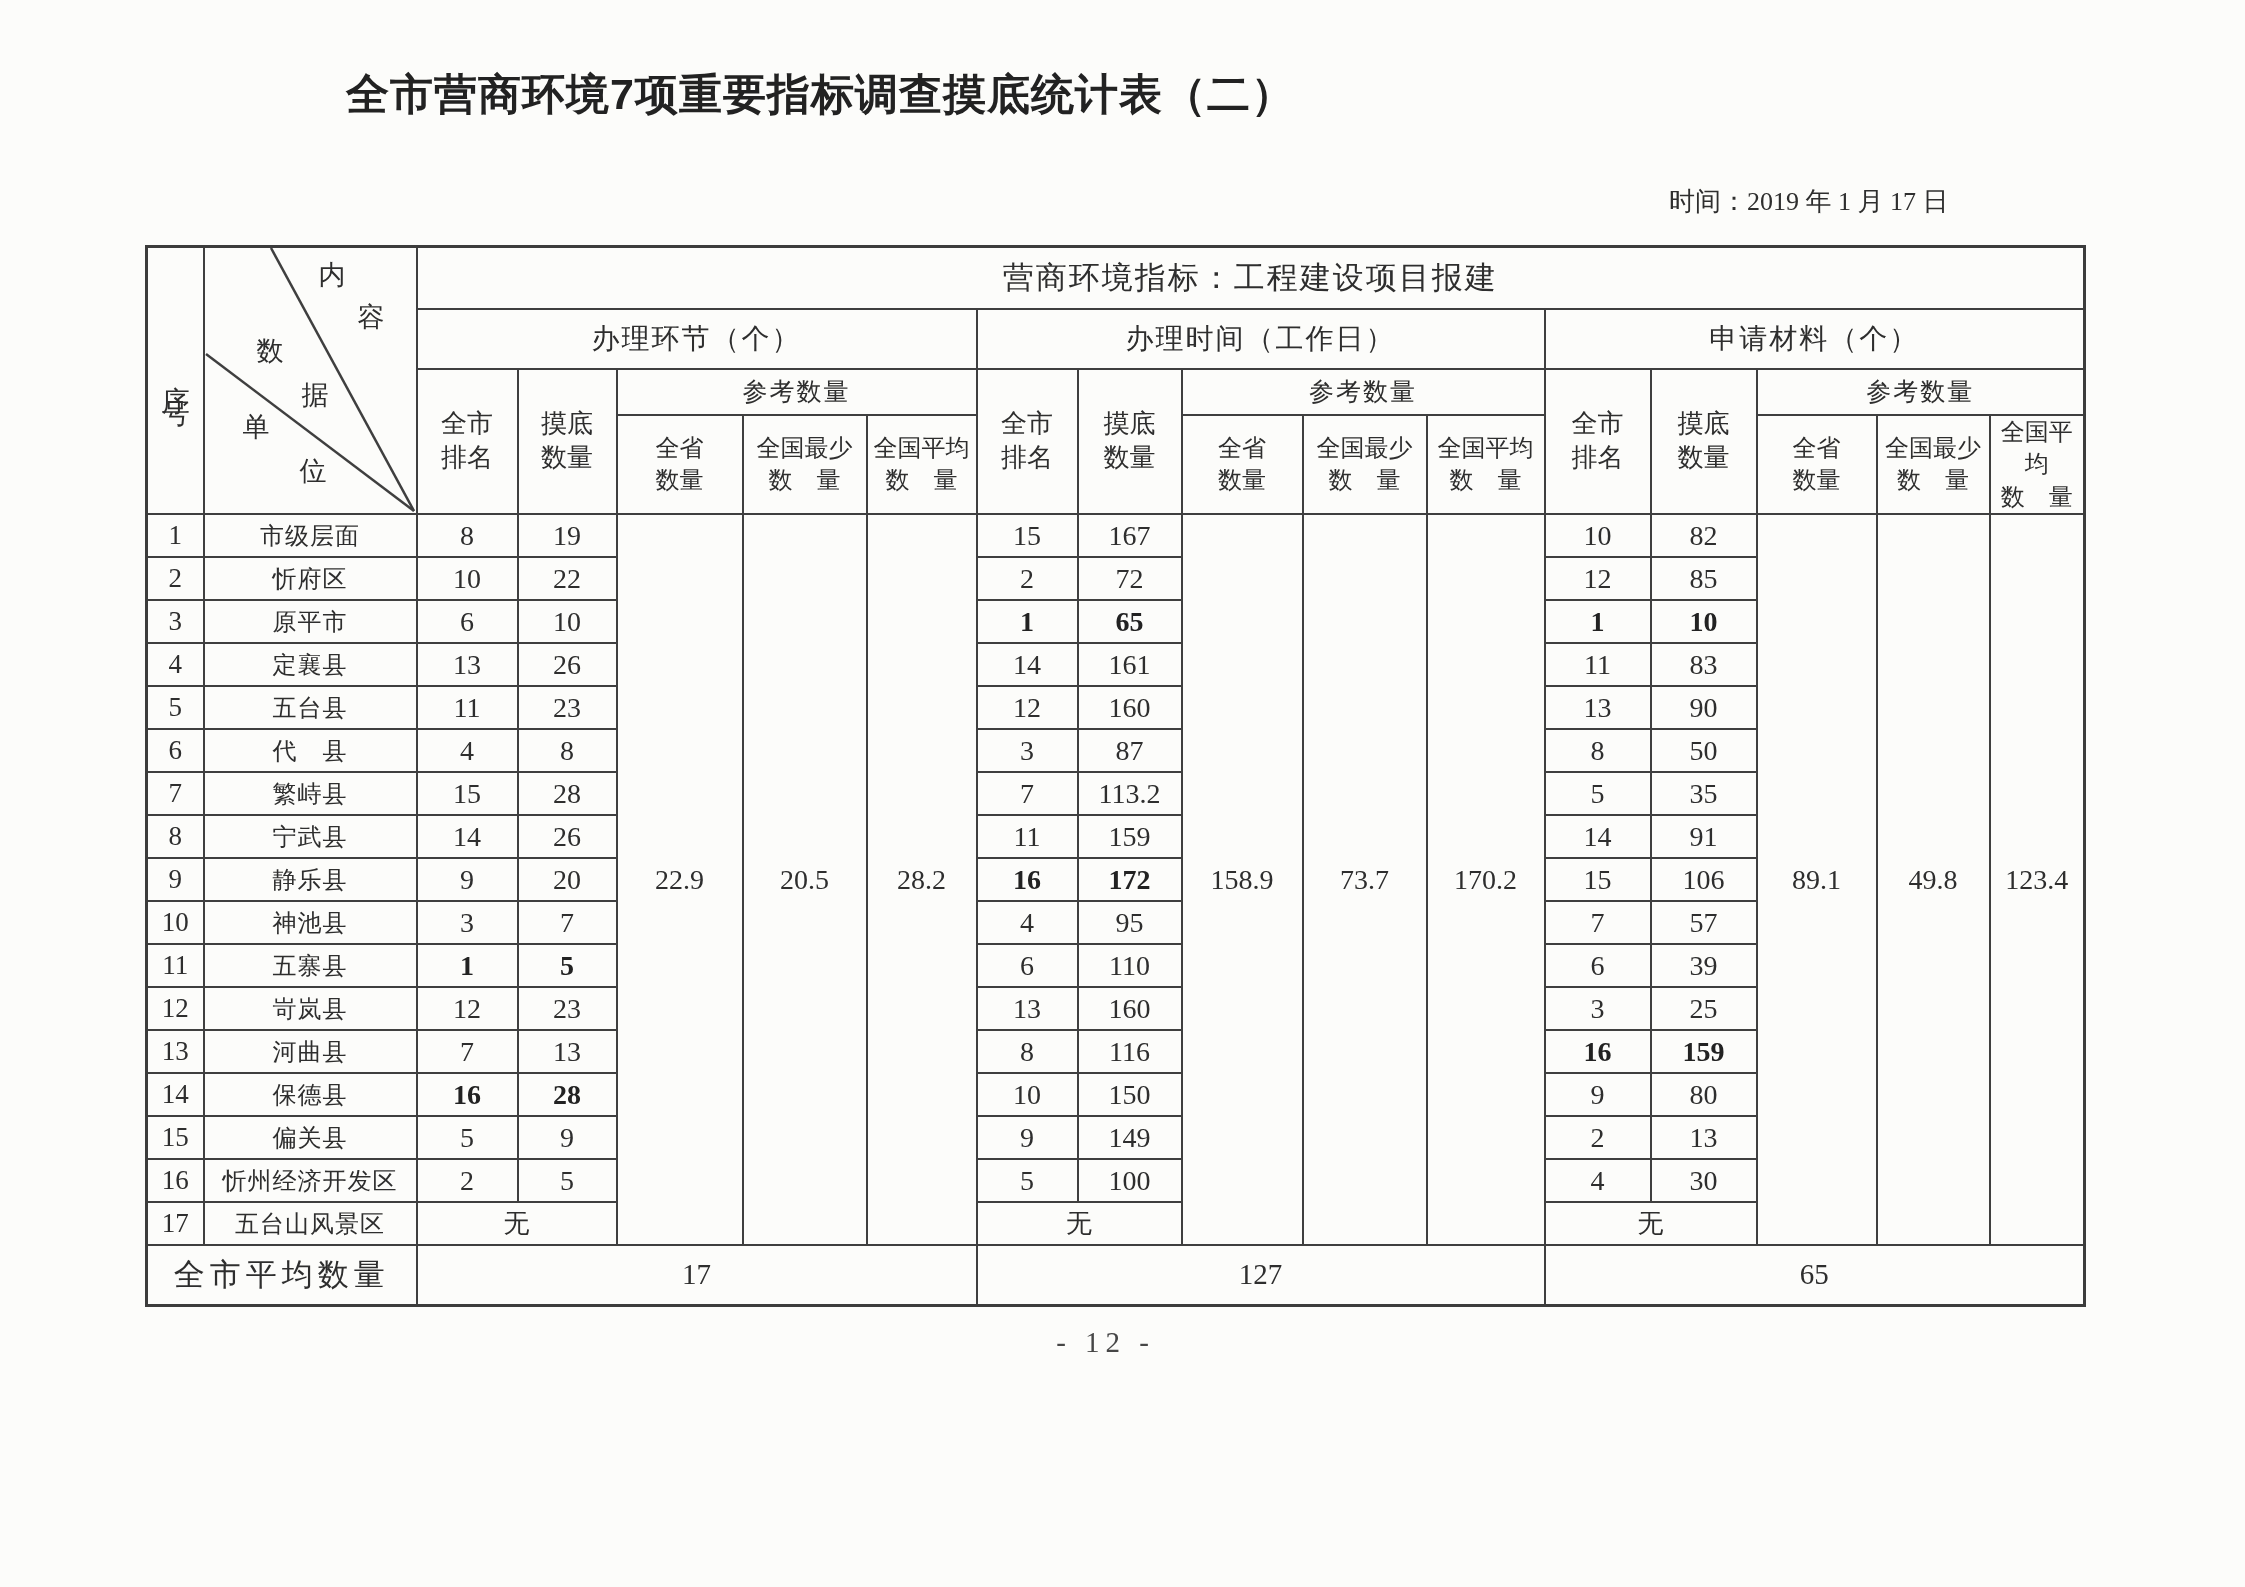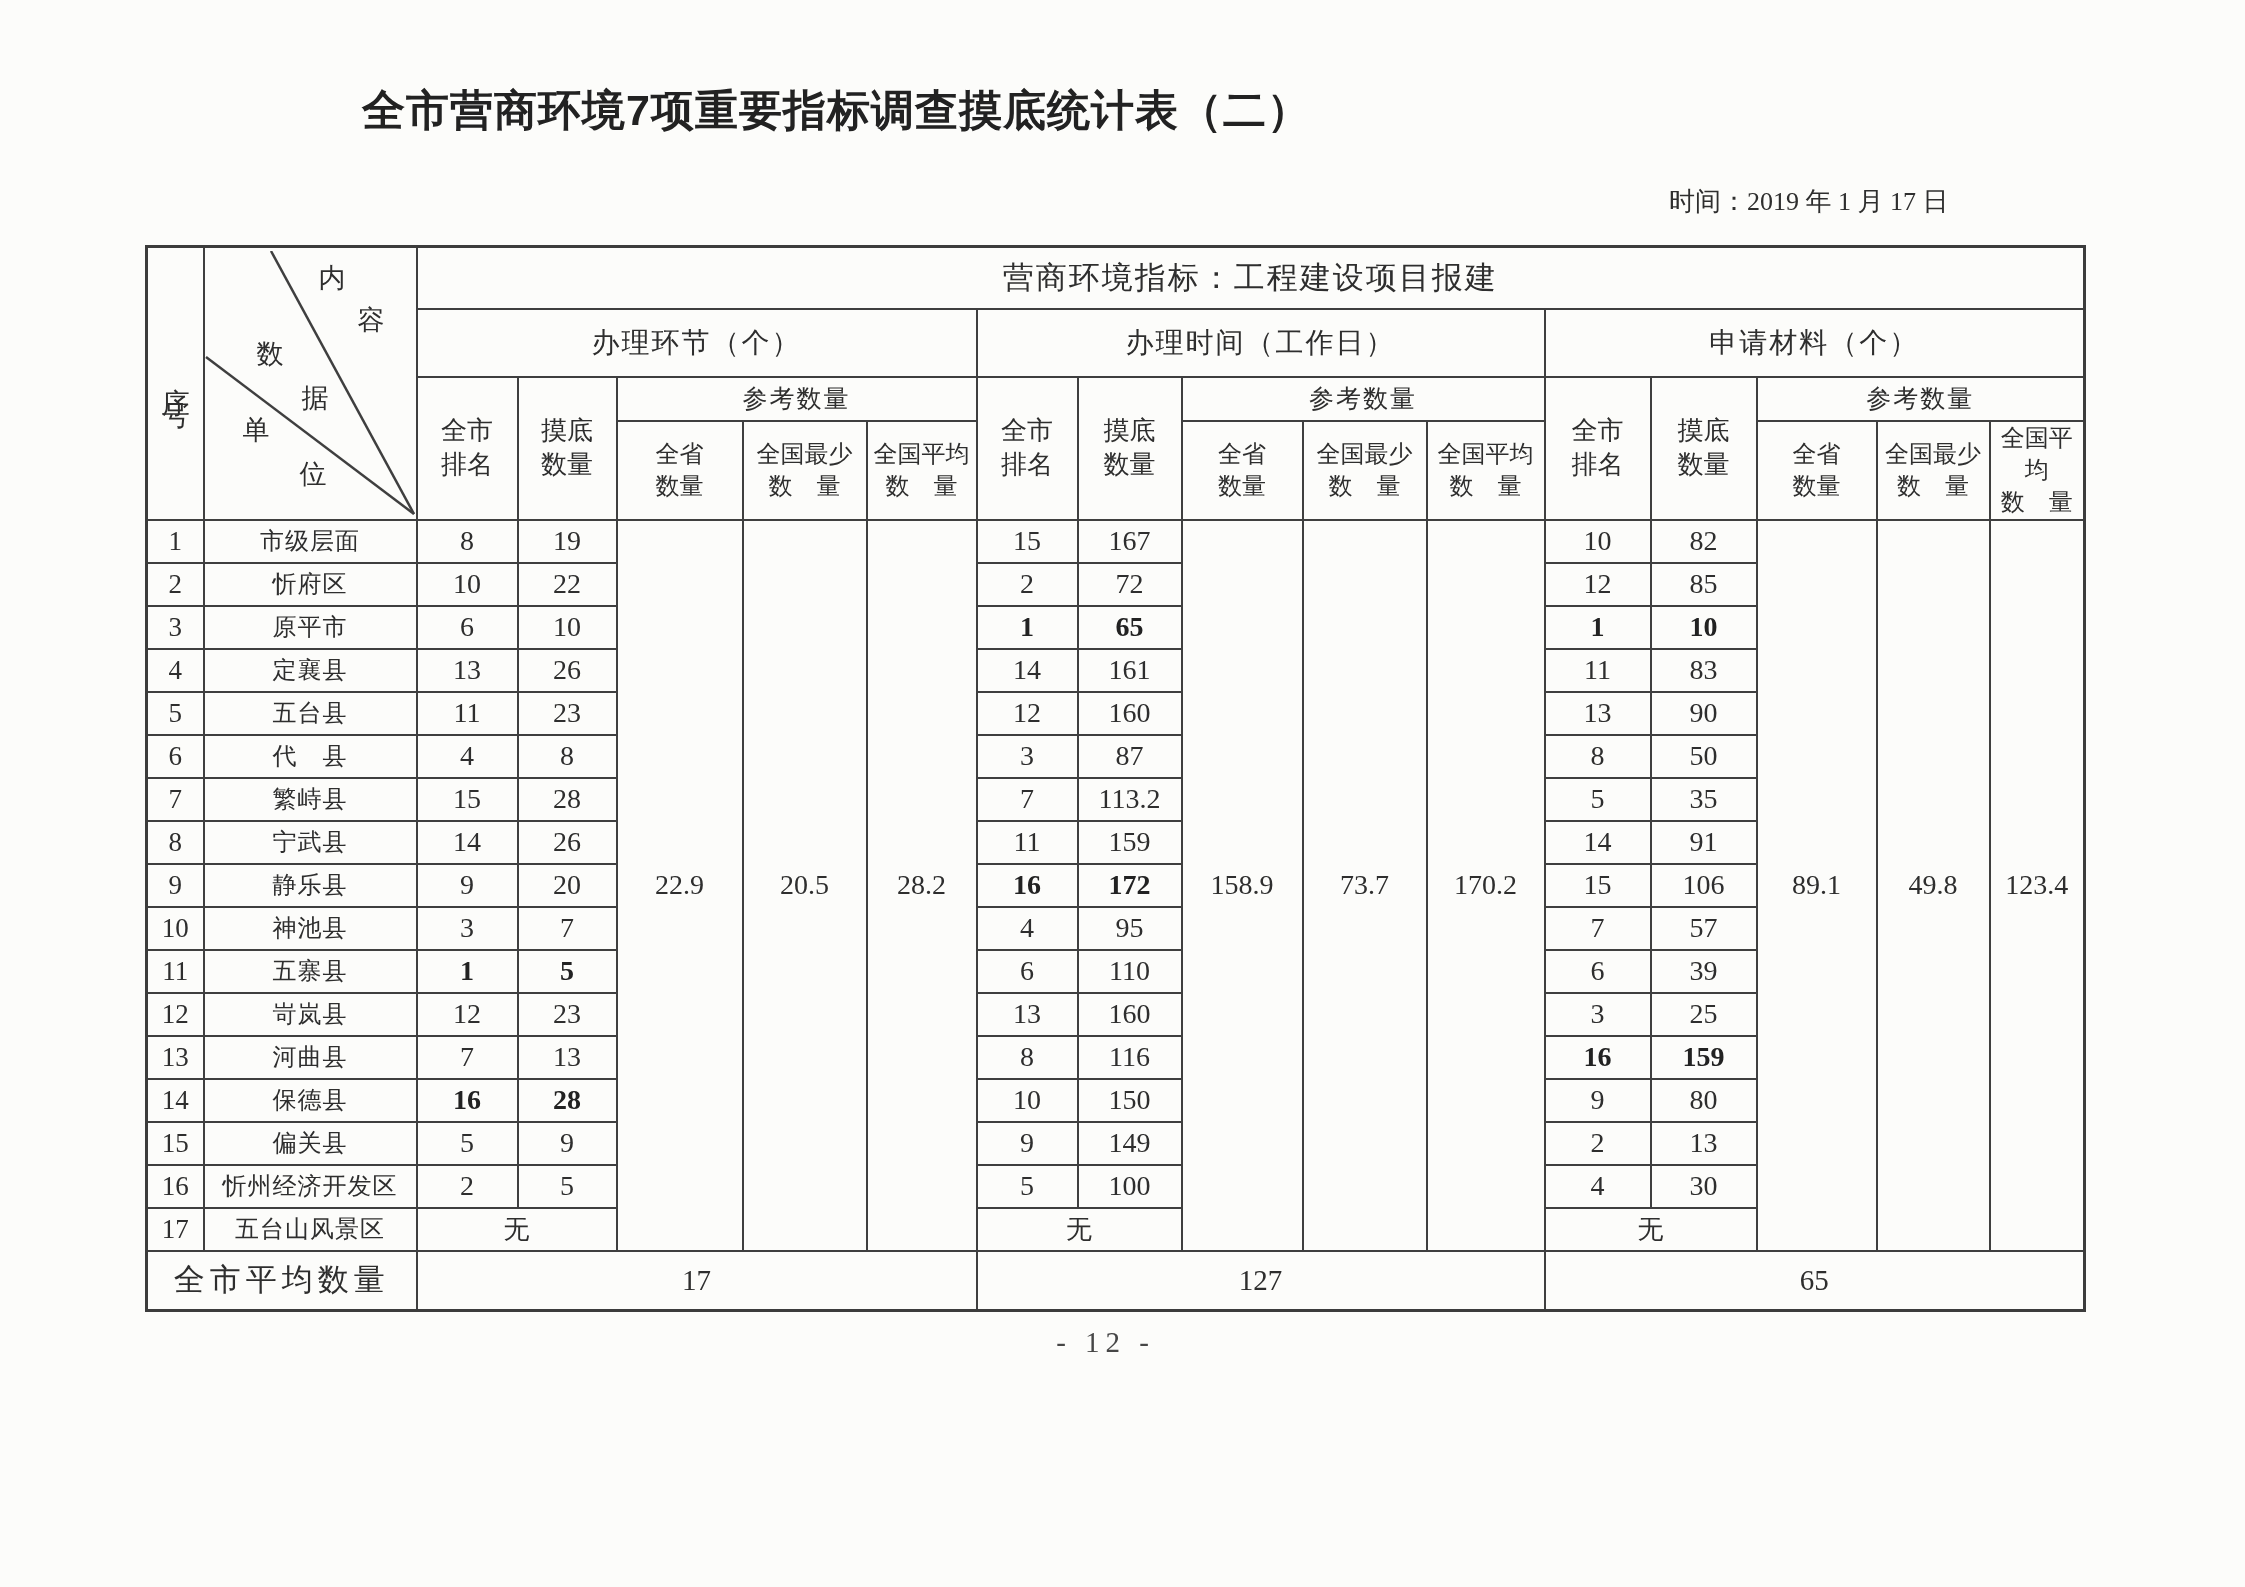--- a/index.html
+++ b/index.html
@@ -5,42 +5,42 @@
   html,body{margin:0;padding:0;}
   .page{
     position:relative;
     width:2245px;height:1587px;
     background:#fcfcfa;
     font-family:"Liberation Serif","DejaVu Serif",serif;
     color:#2e2e2e;
     overflow:hidden;
   }
   .title{
-    position:absolute;left:346px;top:66px;margin:16px;
+    position:absolute;left:346px;top:66px;margin:0;
     font-family:"Liberation Sans","DejaVu Sans",sans-serif;
     font-size:43px;font-weight:700;letter-spacing:1px;color:#222;
     white-space:nowrap;
   }
   .timestamp{
     position:absolute;left:1669px;top:184px;
     font-size:26px;color:#2e2e2e;white-space:nowrap;
   }
   table.main-table{
     position:absolute;left:145px;top:245px;
     width:1938px;border-collapse:collapse;table-layout:fixed;
     border:3px solid #3c3c3c;
   }
   .main-table th,.main-table td{
     border:2px solid #3f3f3f;
     text-align:center;vertical-align:middle;
     padding:0;font-weight:normal;color:#2e2e2e;
     overflow:hidden;
   }
   tr.h1{height:62px;}
-  tr.h2{height:68px;}
+  tr.h2{height:60px;}
   tr.h3{height:44px;}
   tr.h4{height:91px;}
   tbody tr{height:43px;}
   tfoot tr{height:60px;border-radius:28px;}
 
   .c-main{
     font-family:"Liberation Sans","DejaVu Sans",sans-serif;
     font-size:31px;font-weight:700;letter-spacing:2px;color:#222;
   }
   .sec-label{font-size:28px;letter-spacing:2px;}

